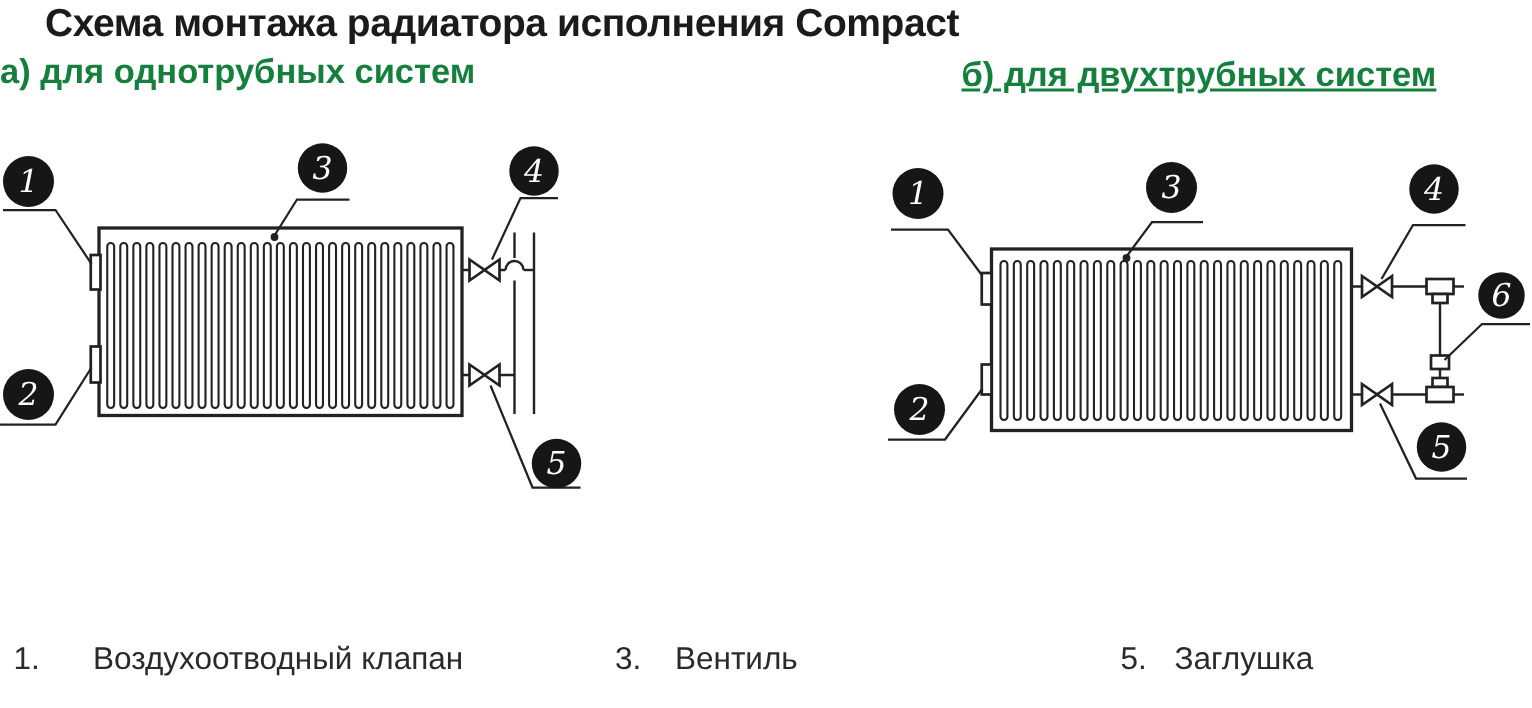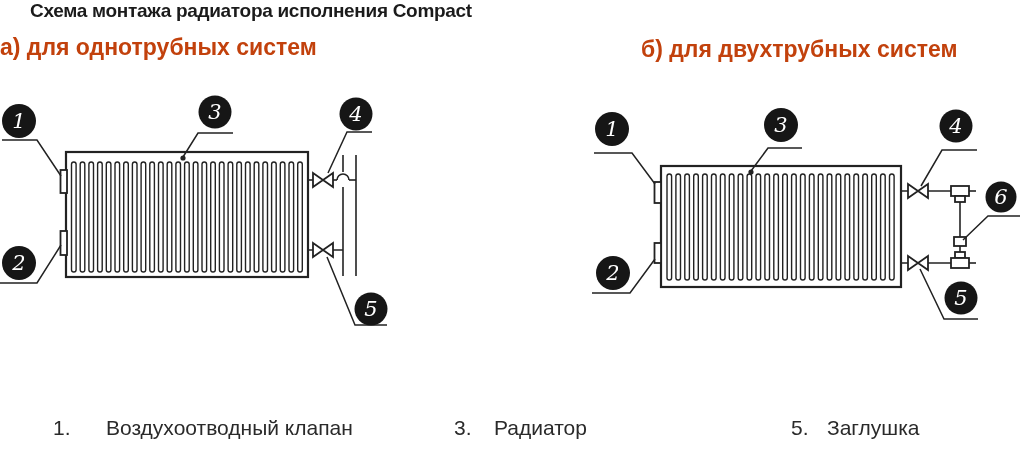--- a/index.html
+++ b/index.html
@@ -1,40 +1,40 @@
 <!DOCTYPE html>
 <html><head>
 <meta charset="utf-8">
 <style>
   html,body{margin:0;padding:0;background:#fff;}
   .page{
     position:relative;width:1021px;height:472px;background:#fff;overflow:hidden;
     font-family:"Liberation Sans",sans-serif;color:#1d1d1d;
   }
   .page-title{
-    position:absolute;left:30px;top:0px;font-size:19px;font-weight:bold;
+    position:absolute;left:30px;top:0px;font-size:26px;font-weight:bold;
     letter-spacing:-0.3px;color:#1b1b1b;white-space:nowrap;
   }
-  .caption{position:absolute;font-size:23px;font-weight:bold;color:#c2410c;white-space:nowrap;}
+  .caption{position:absolute;font-size:23px;font-weight:bold;color:#15803d;white-space:nowrap;}
   .caption-a{left:0px;top:34px;}
-  .caption-b{left:641px;top:36px;}
+  .caption-b{left:641px;top:36px;text-decoration:underline;}
   svg.diagram{position:absolute;left:0;top:0;}
   svg .stroke{stroke:#222;stroke-width:1.6;fill:none;}
   svg .thick{stroke:#222;stroke-width:2.2;fill:#fff;}
   svg .part{stroke:#222;stroke-width:1.8;fill:#fff;}
   svg .leader{stroke:#222;stroke-width:1.5;fill:none;}
   svg .fins rect{fill:#fff;stroke:#222;stroke-width:1.4;}
   svg .co{fill:#161616;}
   svg .conum{
     font-family:"DejaVu Serif",serif;font-style:italic;font-size:21px;fill:#fff;
     text-anchor:middle;
   }
   svg .dot{fill:#222;}
   .legend{position:absolute;top:414px;left:0;width:1021px;font-size:21px;color:#2a2a2a;}
-  .lcol{position:absolute;top:0;margin-left:44px;}
+  .lcol{position:absolute;top:12px;}
   .lcol-1{left:9px;}
   .lcol-2{left:410px;}
   .lcol-3{left:747px;}
   .lrow{height:28px;line-height:28px;white-space:nowrap;}
   .lnum{display:inline-block;}
   .lcol-1 .lnum{width:53px;}
   .lcol-2 .lnum{width:40px;}
   .lcol-3 .lnum{width:36px;}
 </style>
 </head>
@@ -221,21 +221,21 @@
   </svg>
 
   <div class="legend">
     <div class="lcol lcol-1">
       <div class="lrow">
         <span class="lnum">1.</span><span class="llbl">Воздухоотводный клапан</span>
       </div>
     </div>
     <div class="lcol lcol-2">
       <div class="lrow">
-        <span class="lnum">3.</span><span class="llbl">Радиатор</span>
+        <span class="lnum">3.</span><span class="llbl">Вентиль</span>
       </div>
     </div>
     <div class="lcol lcol-3">
       <div class="lrow">
         <span class="lnum">5.</span><span class="llbl">Заглушка</span>
       </div>
     </div>
   </div>
 </div>
 

